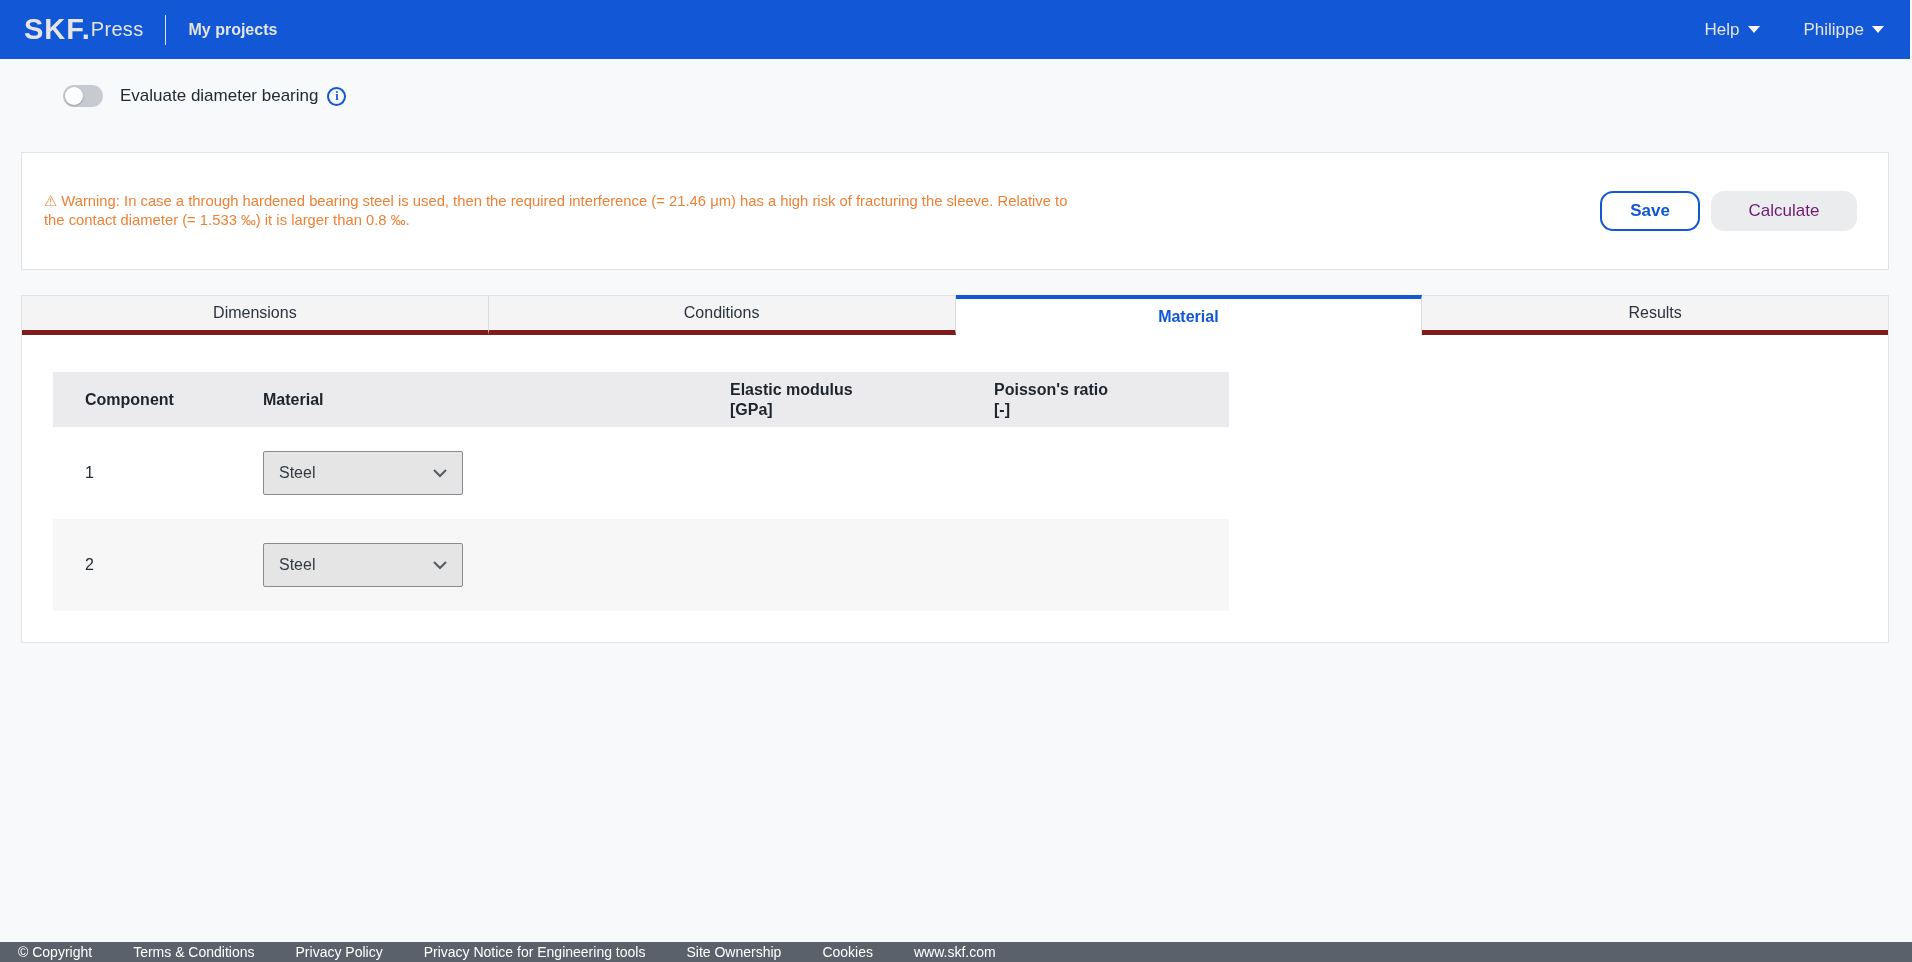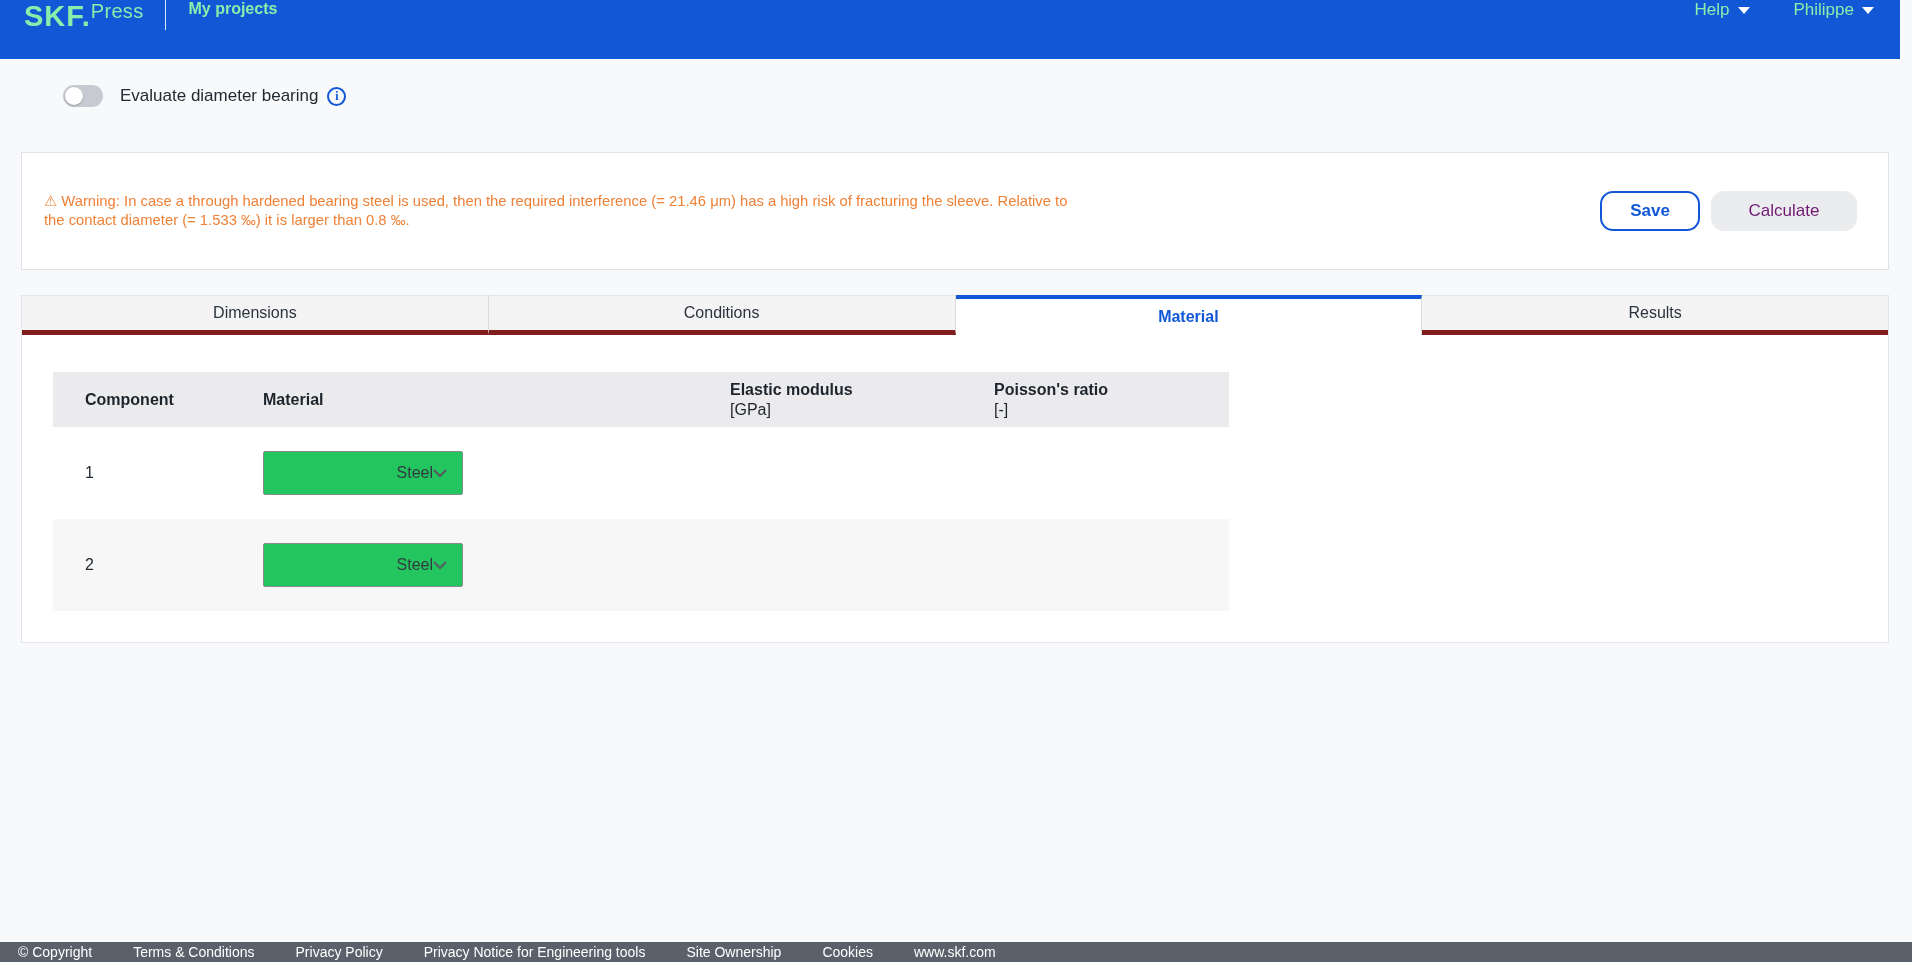--- a/index.html
+++ b/index.html
@@ -6,25 +6,25 @@
   html, body {
     width: 1912px; height: 962px;
     font-family: "Liberation Sans", sans-serif;
     background: #f8f9fa;
     overflow: hidden;
     position: relative;
   }
 
   
   .app-header {
-    position: absolute; top: 0; left: 0; right: 12px; height: 59px;
+    position: absolute; top: 0; left: 0; right: 2px; height: 59px;
     background: #1157d6;
-    display: flex; align-items: flex-start;
+    display: flex; align-items: center;
     padding: 0 26px 0 24px;
-    color: #86efac;
+    color: #e5e5e5;
   }
   .logo {
     font-weight: 900; font-size: 29px; letter-spacing: 1px;
     font-style: normal; cursor: pointer;
   }
   .app-name { font-size: 20px; font-weight: 400; letter-spacing: .3px; }
   .header-divider {
     width: 1px; height: 30px; background: rgba(255,255,255,.85);
     margin: 0 22px;
   }
@@ -117,30 +117,30 @@
   .t-header {
     display: flex; height: 55px; background: #ebebed;
     align-items: center; font-size: 16px; color: #1d242c;
   }
   .t-col { flex: 0 0 auto; }
   .col-1 { width: 210px; padding-left: 32px; }
   .col-2 { width: 467px; }
   .col-3 { width: 264px; }
   .col-4 { width: 235px; }
   .t-header .hdr-label { font-weight: 700; display: block; }
-  .t-header .hdr-unit { font-weight: 400; display: block; margin-top: 2px; }
+  .t-header .hdr-unit { font-weight: 700; display: block; margin-top: 2px; }
   .t-row {
     display: flex; height: 92px; align-items: center;
     font-size: 16px; color: #222b33;
   }
   .t-row.alt { background: #f7f7f8; }
   .select-box {
     width: 200px; height: 44px;
-    border: 1px solid #878c93; border-radius: 2px; background: #22c55e;
-    display: flex; align-items: center; justify-content: flex-end;
+    border: 1px solid #878c93; border-radius: 2px; background: #e5e5e5;
+    display: flex; align-items: center; justify-content: space-between;
     padding: 0 15px; font-size: 16px; color: #333a41; cursor: pointer;
   }
   .chevron { display: inline-flex; }
 
   
   .app-footer {
     position: absolute; left: 0; right: 0; bottom: 0; height: 20px;
     background: #5a616b; color: #ffffff;
     display: flex; align-items: center;
     padding-left: 18px; gap: 41px;

